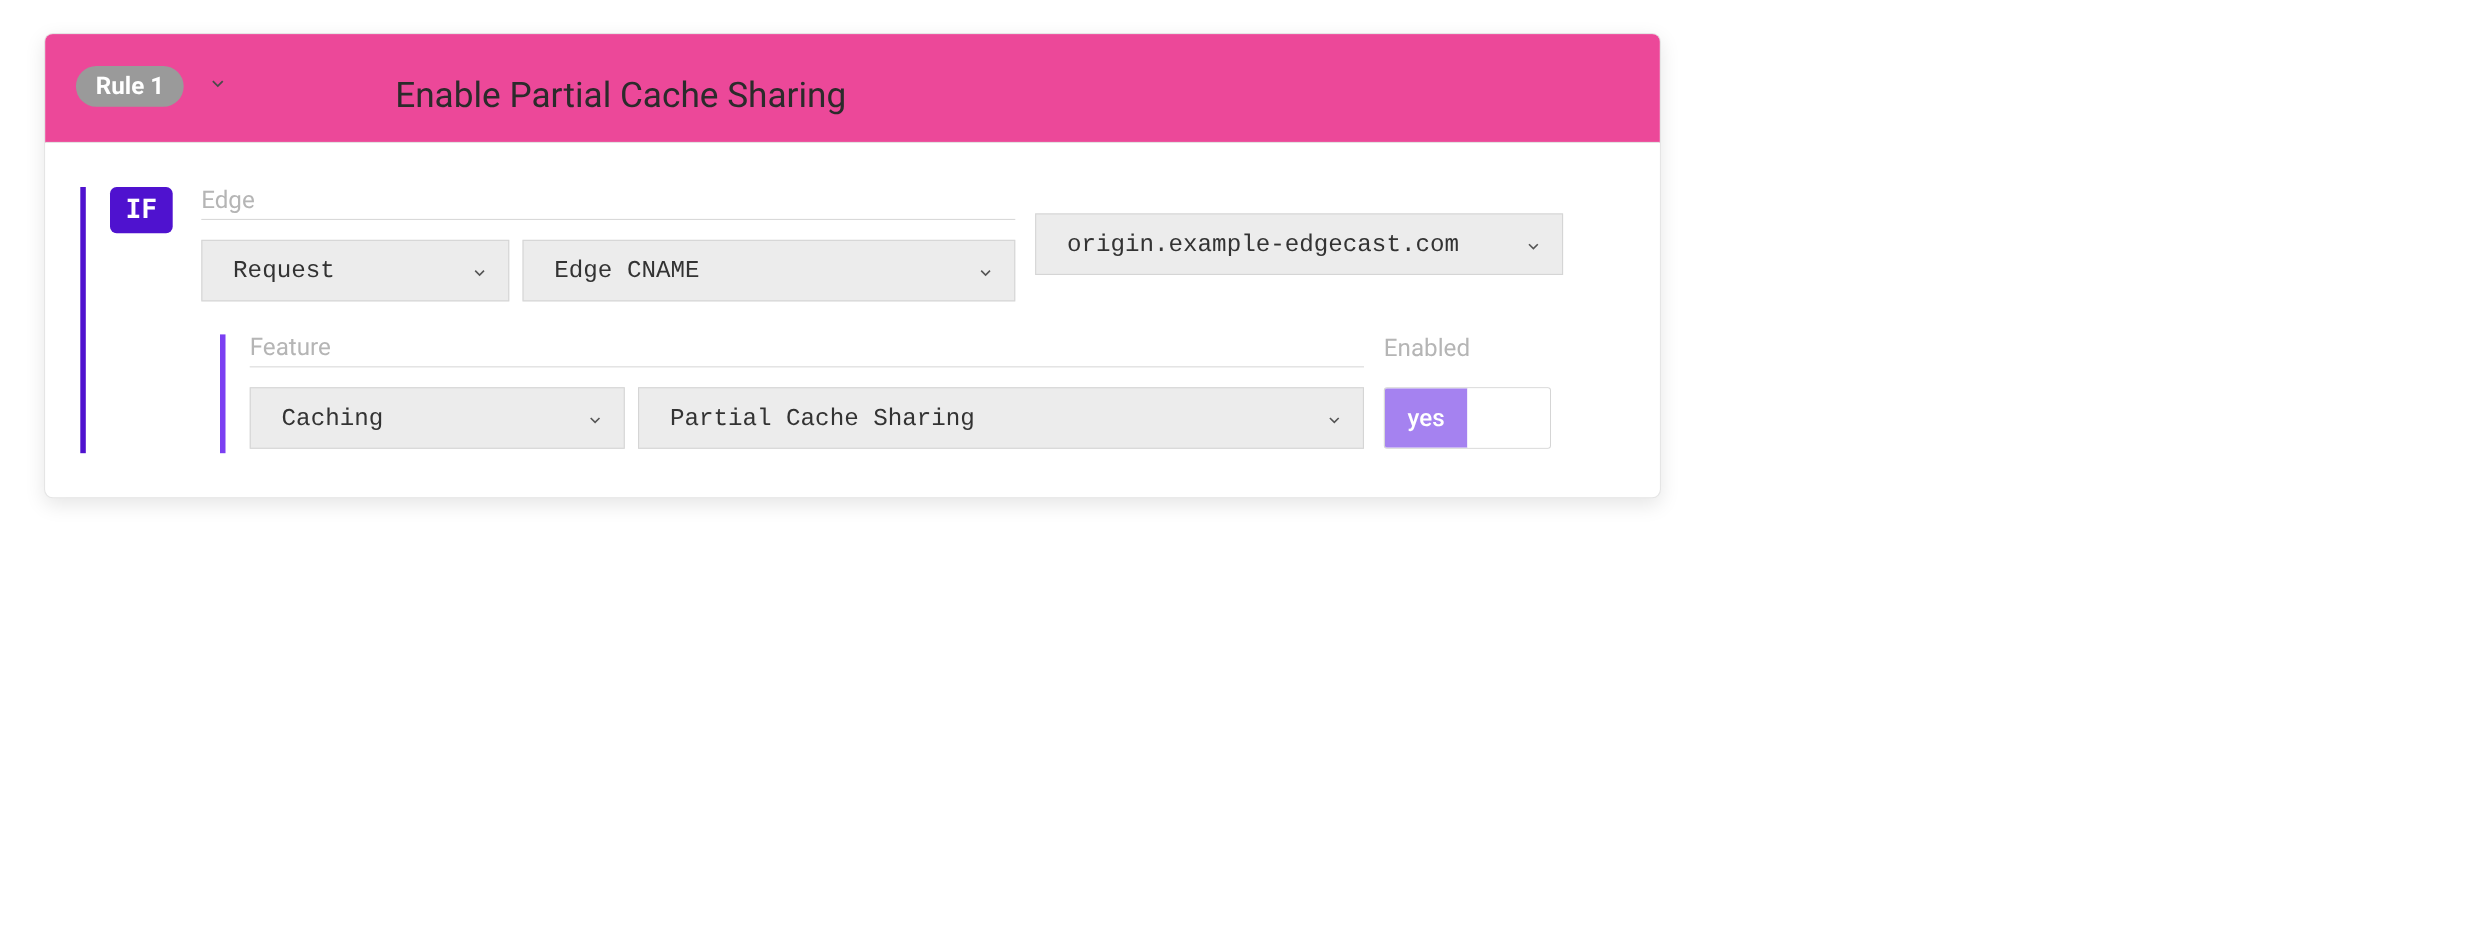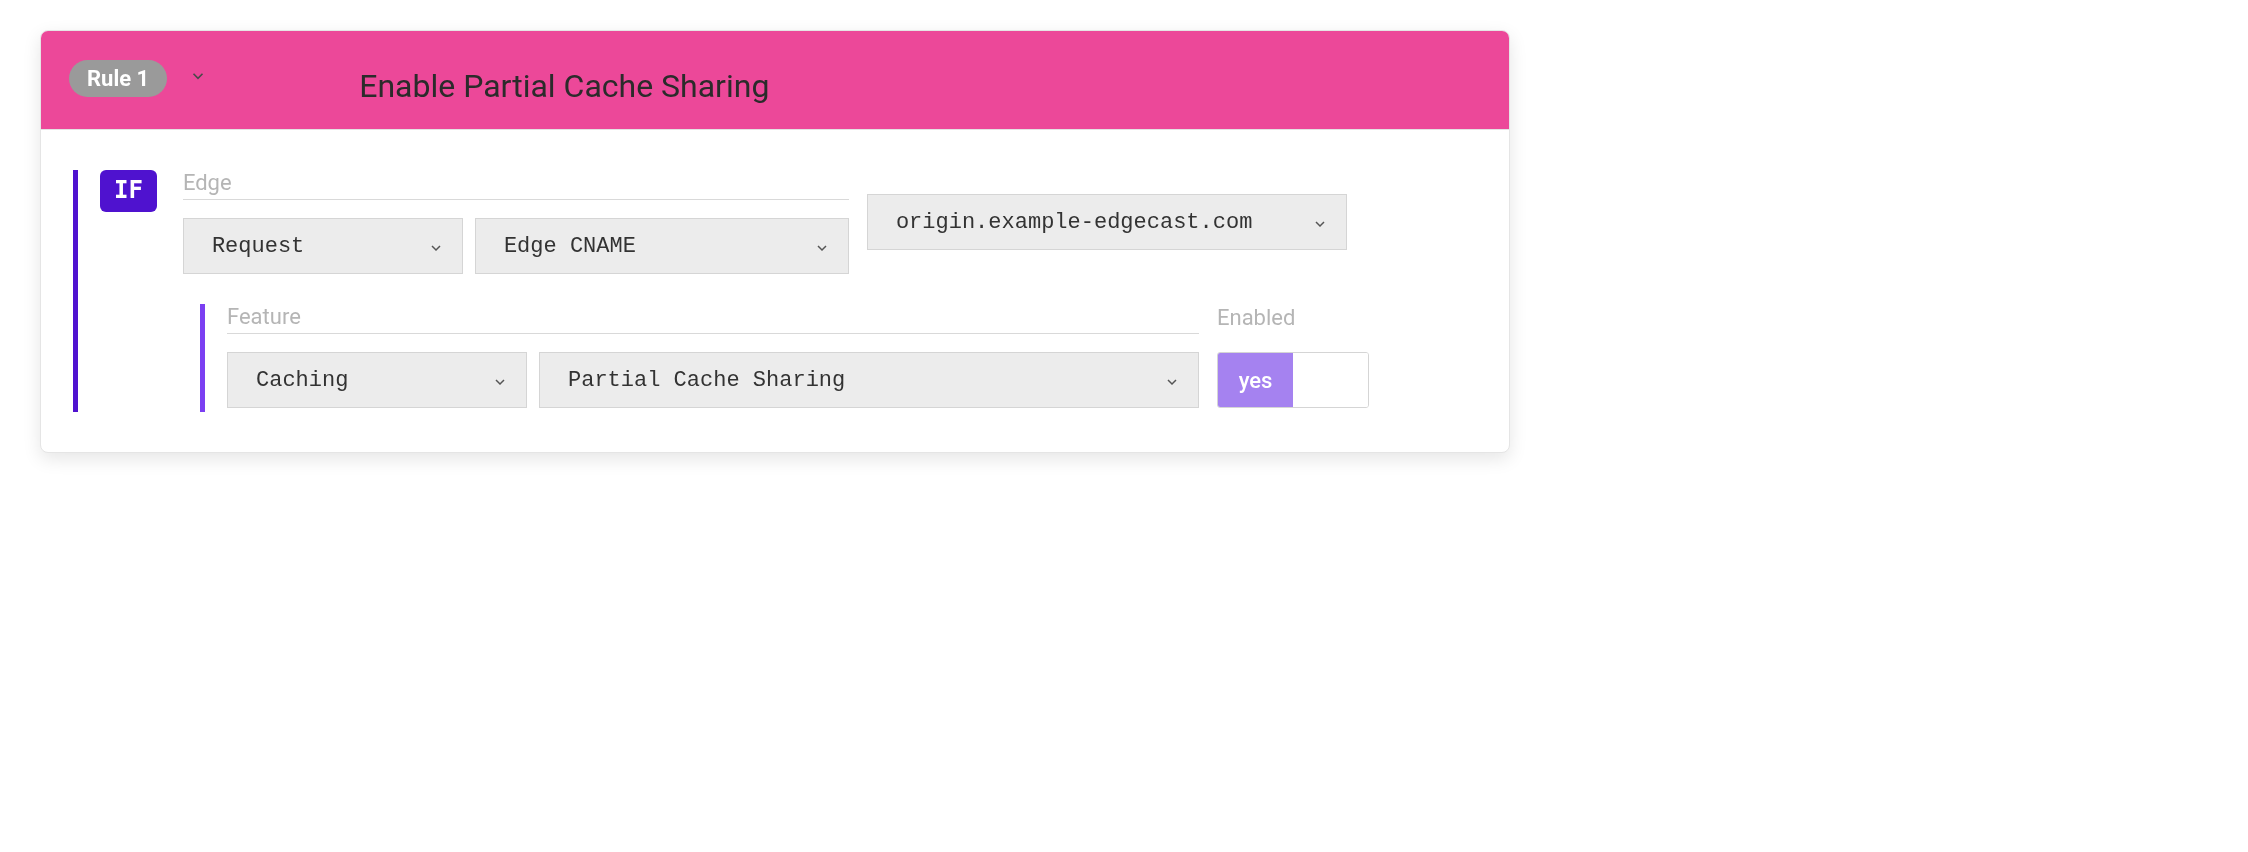--- a/index.html
+++ b/index.html
@@ -150,23 +150,23 @@
     font-weight: 500;
   }
   .toggle .off {
     background: #fff;
     width: 50%;
   }
   .match-group { flex: 0 0 auto; }
   .hostnames-group { flex: 0 0 auto; }
 
   .w-request   { width: 280px; }
-  .w-edgecname { width: 374px; }
+  .w-edgecname { width: 448px; }
   .w-hostnames { width: 480px; }
-  .w-caching   { width: 300px; }
+  .w-caching   { width: 341px; }
   .w-pcs       { width: 660px; }
 
 </style>
 </head>
 <body>
 
 <div class="rule-card">
 
   <div class="rule-header">
     <span class="rule-badge">Rule 1</span>

